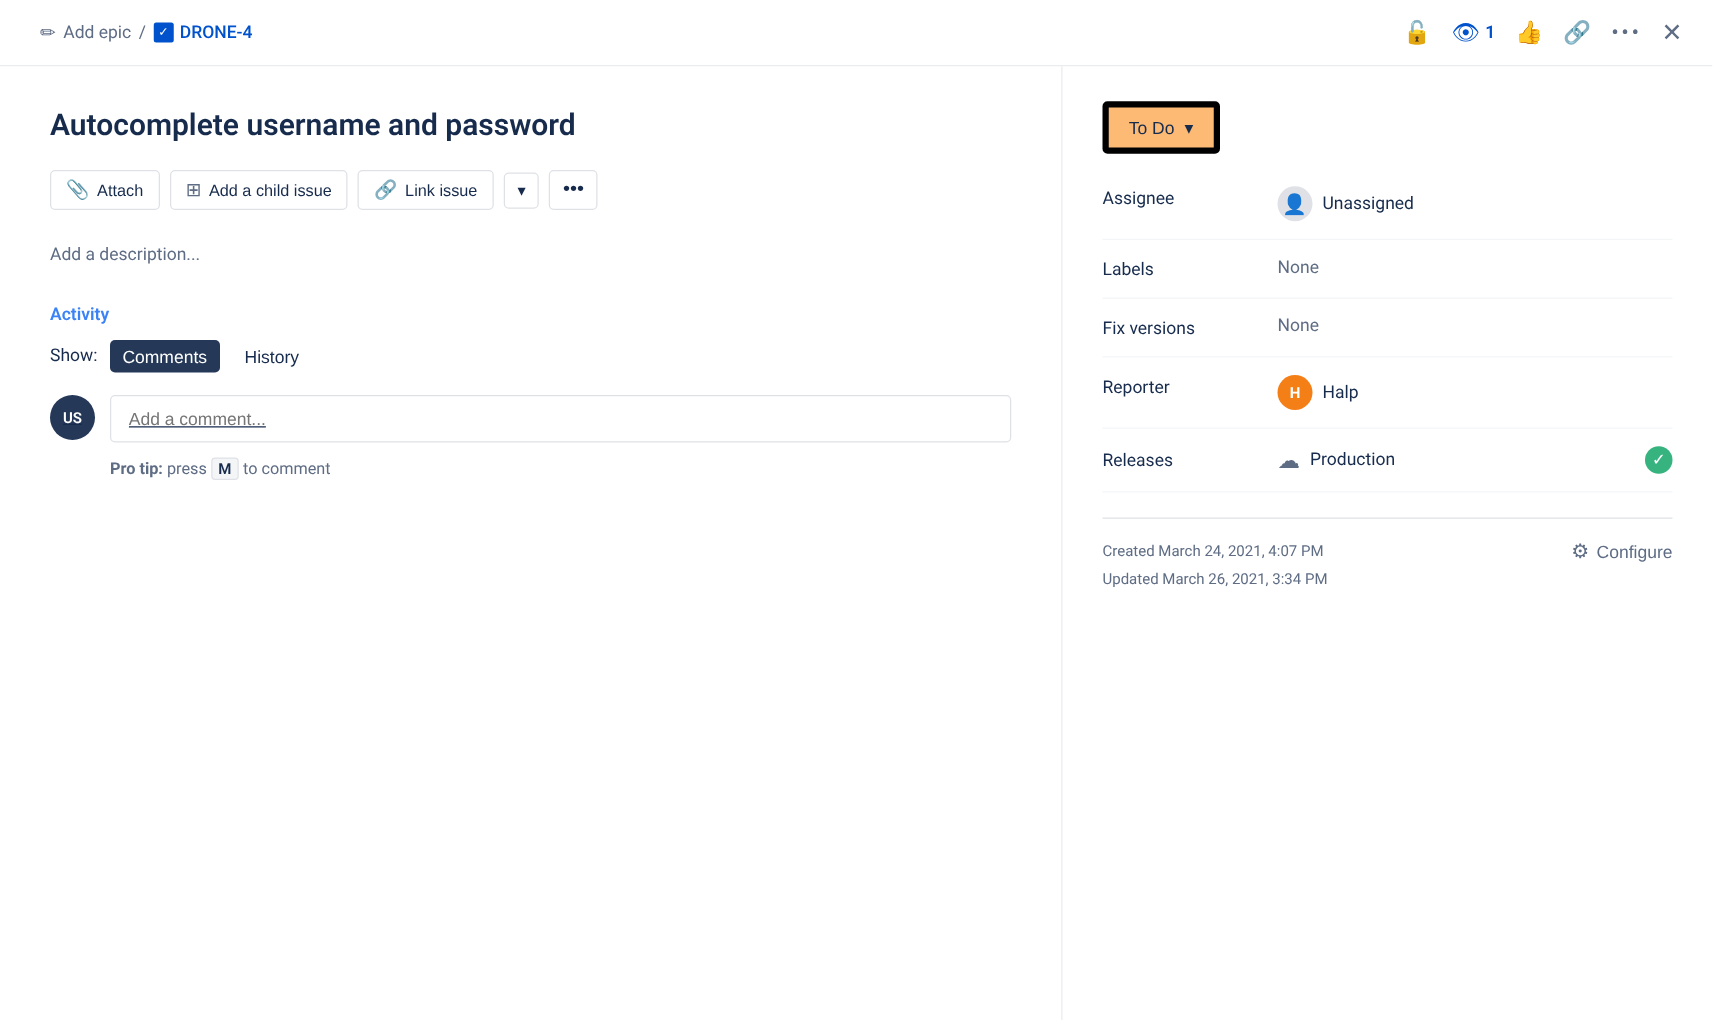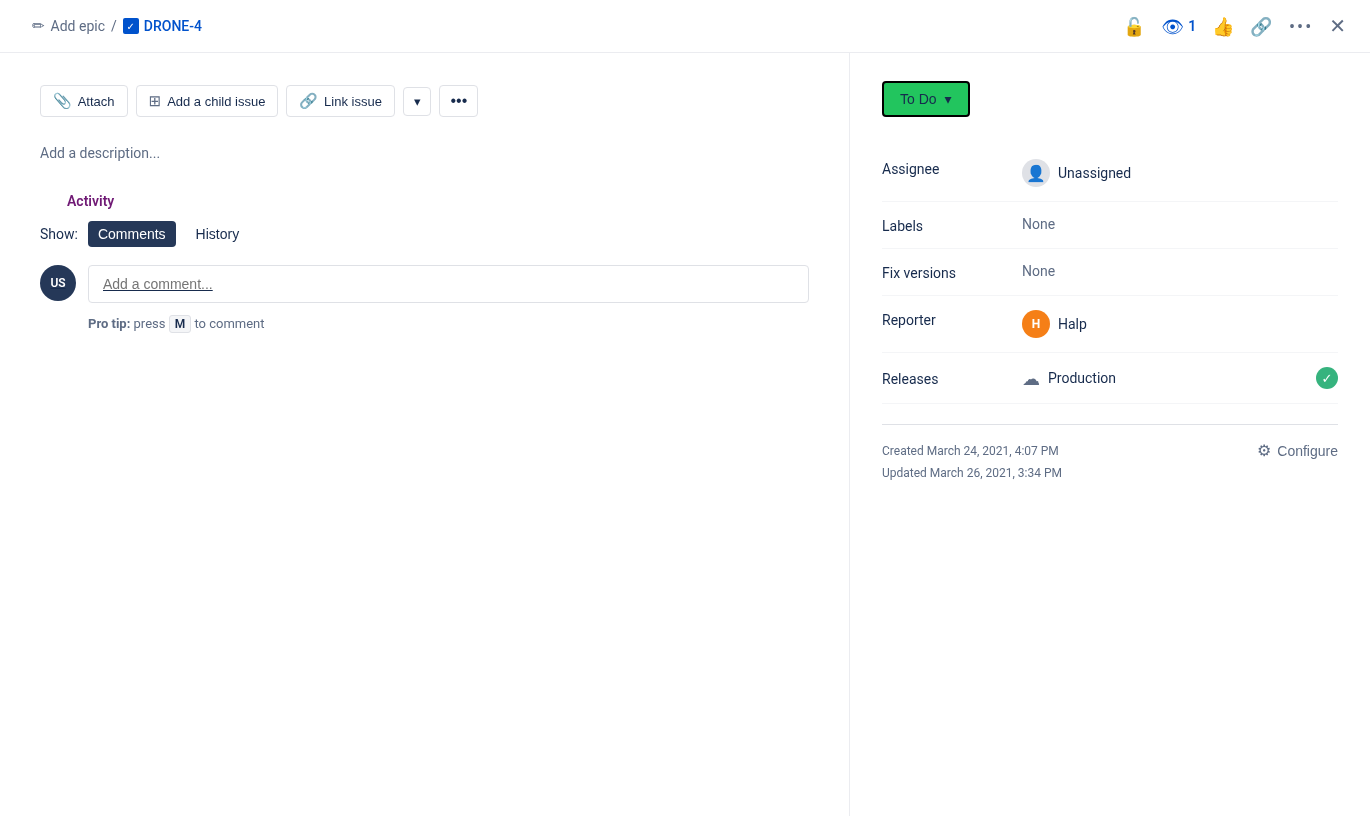--- a/index.html
+++ b/index.html
@@ -123,21 +123,21 @@
     }
     .description-placeholder {
       color: #5e6c84;
       font-size: 14px;
       margin-bottom: 32px;
       cursor: pointer;
     }
 
     
     .activity-section { margin-top: 4px; }
-    .activity-header { font-size: 14px; font-weight: 600; color: #701a75; margin-bottom: 12px; margin-left: 27px; }
+    .activity-header { font-size: 14px; font-weight: 600; color: #3b82f6; margin-bottom: 12px; }
     .activity-show-row {
       display: flex; align-items: center; gap: 10px; margin-bottom: 18px;
     }
     .show-label { font-size: 14px; color: #172b4d; }
     .show-btn {
       border: none;
       background: none;
       padding: 5px 10px;
       border-radius: 4px;
       font-size: 14px;
@@ -193,29 +193,29 @@
     .right-panel {
       width: 520px;
       padding: 28px 32px;
       overflow-y: auto;
       flex-shrink: 0;
     }
 
     
     .status-btn {
       display: inline-flex; align-items: center; gap: 8px;
-      background: #22c55e;
-      border: 2px solid #000000;
+      background: #fdba74;
+      border: 5px solid #000000;
       border-radius: 4px;
       padding: 8px 16px;
       font-size: 14px;
       font-weight: 500;
       color: #172b4d;
       cursor: pointer;
-      margin-bottom: 28px;
+      margin-bottom: 12px;
     }
 
     
     .field-row {
       display: flex;
       align-items: flex-start;
       padding: 14px 0;
       border-bottom: 1px solid #f4f5f7;
     }
     .field-row:last-of-type { border-bottom: none; }
@@ -310,20 +310,21 @@
     <span class="topbar-icon" style="font-size:18px;">👍</span>
     <span class="topbar-icon" style="font-size:18px;">🔗</span>
     <span class="topbar-icon" style="font-size:18px; letter-spacing:2px;">•••</span>
     <span class="close-icon-btn">✕</span>
   </div>
 </div>
 
 <div class="main">
 
   <div class="left-panel">
+    <h1 class="issue-title">Autocomplete username and password</h1>
 
     <div class="action-buttons">
       <button class="action-btn">
         <span class="action-btn-icon">📎</span>
         <span>Attach</span>
       </button>
       <button class="action-btn">
         <span class="action-btn-icon">⊞</span>
         <span>Add a child issue</span>
       </button>

